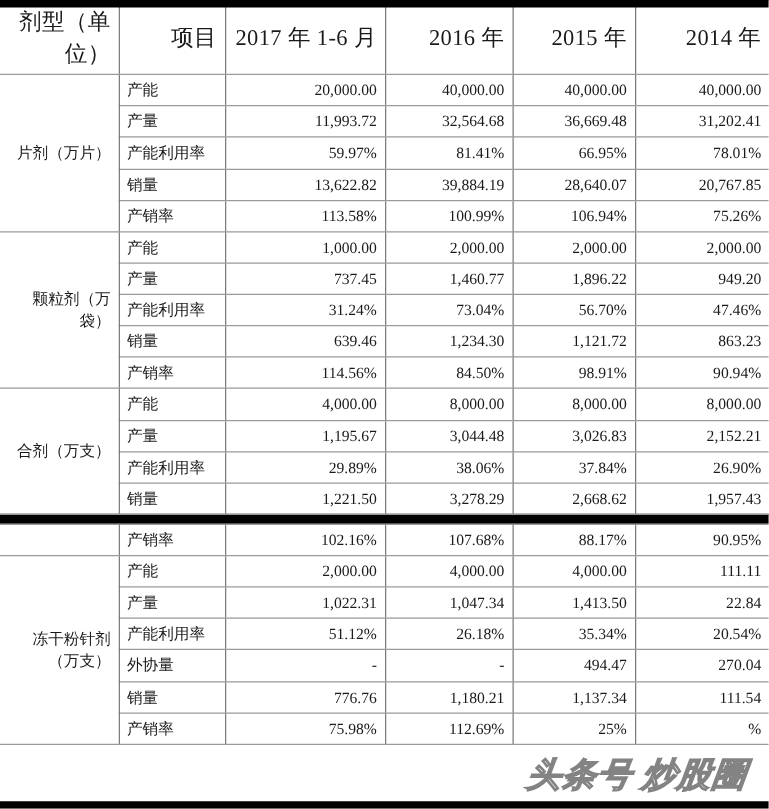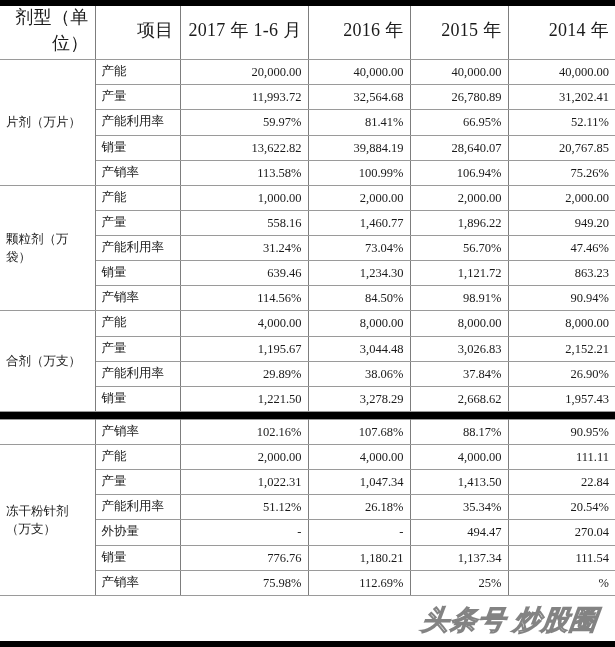--- a/index.html
+++ b/index.html
@@ -62,29 +62,28 @@
     letter-spacing: 0.3px;
     height: 28px;
     border-top: none;
     border-bottom: 1.6px solid #3a3a3a;
   }
 
   td.item-cell {
     text-align: left;
     padding-left: 8px;
     white-space: nowrap;
-    font-family: Liberation Mono, monospace;
   }
   td.num-cell {
     text-align: right;
     padding-right: 9px;
     white-space: nowrap;
   }
   td.group-cell {
-    text-align: left;
+    text-align: right;
     vertical-align: middle;
     border-left: none;
     padding-left: 4px;
     padding-right: 4px;
     line-height: 1.9;
   }
 
   
   tr.group-start > td { border-top: 1.4px solid #4a4a4a; }
 
@@ -161,29 +160,29 @@
           <td class="item-cell">产能</td>
           <td class="num-cell">20,000.00</td>
           <td class="num-cell">40,000.00</td>
           <td class="num-cell">40,000.00</td>
           <td class="num-cell edge-r">40,000.00</td>
         </tr>
         <tr>
           <td class="item-cell">产量</td>
           <td class="num-cell">11,993.72</td>
           <td class="num-cell">32,564.68</td>
-          <td class="num-cell">26,780.89</td>
+          <td class="num-cell">36,669.48</td>
           <td class="num-cell edge-r">31,202.41</td>
         </tr>
         <tr>
           <td class="item-cell">产能利用率</td>
           <td class="num-cell">59.97%</td>
           <td class="num-cell">81.41%</td>
           <td class="num-cell">66.95%</td>
-          <td class="num-cell edge-r">52.11%</td>
+          <td class="num-cell edge-r">78.01%</td>
         </tr>
         <tr>
           <td class="item-cell">销量</td>
           <td class="num-cell">13,622.82</td>
           <td class="num-cell">39,884.19</td>
           <td class="num-cell">28,640.07</td>
           <td class="num-cell edge-r">20,767.85</td>
         </tr>
         <tr>
           <td class="item-cell">产销率</td>
@@ -195,21 +194,21 @@
         <tr class="group-start">
           <td class="group-cell edge-l" rowspan="5">颗粒剂（万袋）</td>
           <td class="item-cell">产能</td>
           <td class="num-cell">1,000.00</td>
           <td class="num-cell">2,000.00</td>
           <td class="num-cell">2,000.00</td>
           <td class="num-cell edge-r">2,000.00</td>
         </tr>
         <tr>
           <td class="item-cell">产量</td>
-          <td class="num-cell">558.16</td>
+          <td class="num-cell">737.45</td>
           <td class="num-cell">1,460.77</td>
           <td class="num-cell">1,896.22</td>
           <td class="num-cell edge-r">949.20</td>
         </tr>
         <tr>
           <td class="item-cell">产能利用率</td>
           <td class="num-cell">31.24%</td>
           <td class="num-cell">73.04%</td>
           <td class="num-cell">56.70%</td>
           <td class="num-cell edge-r">47.46%</td>

